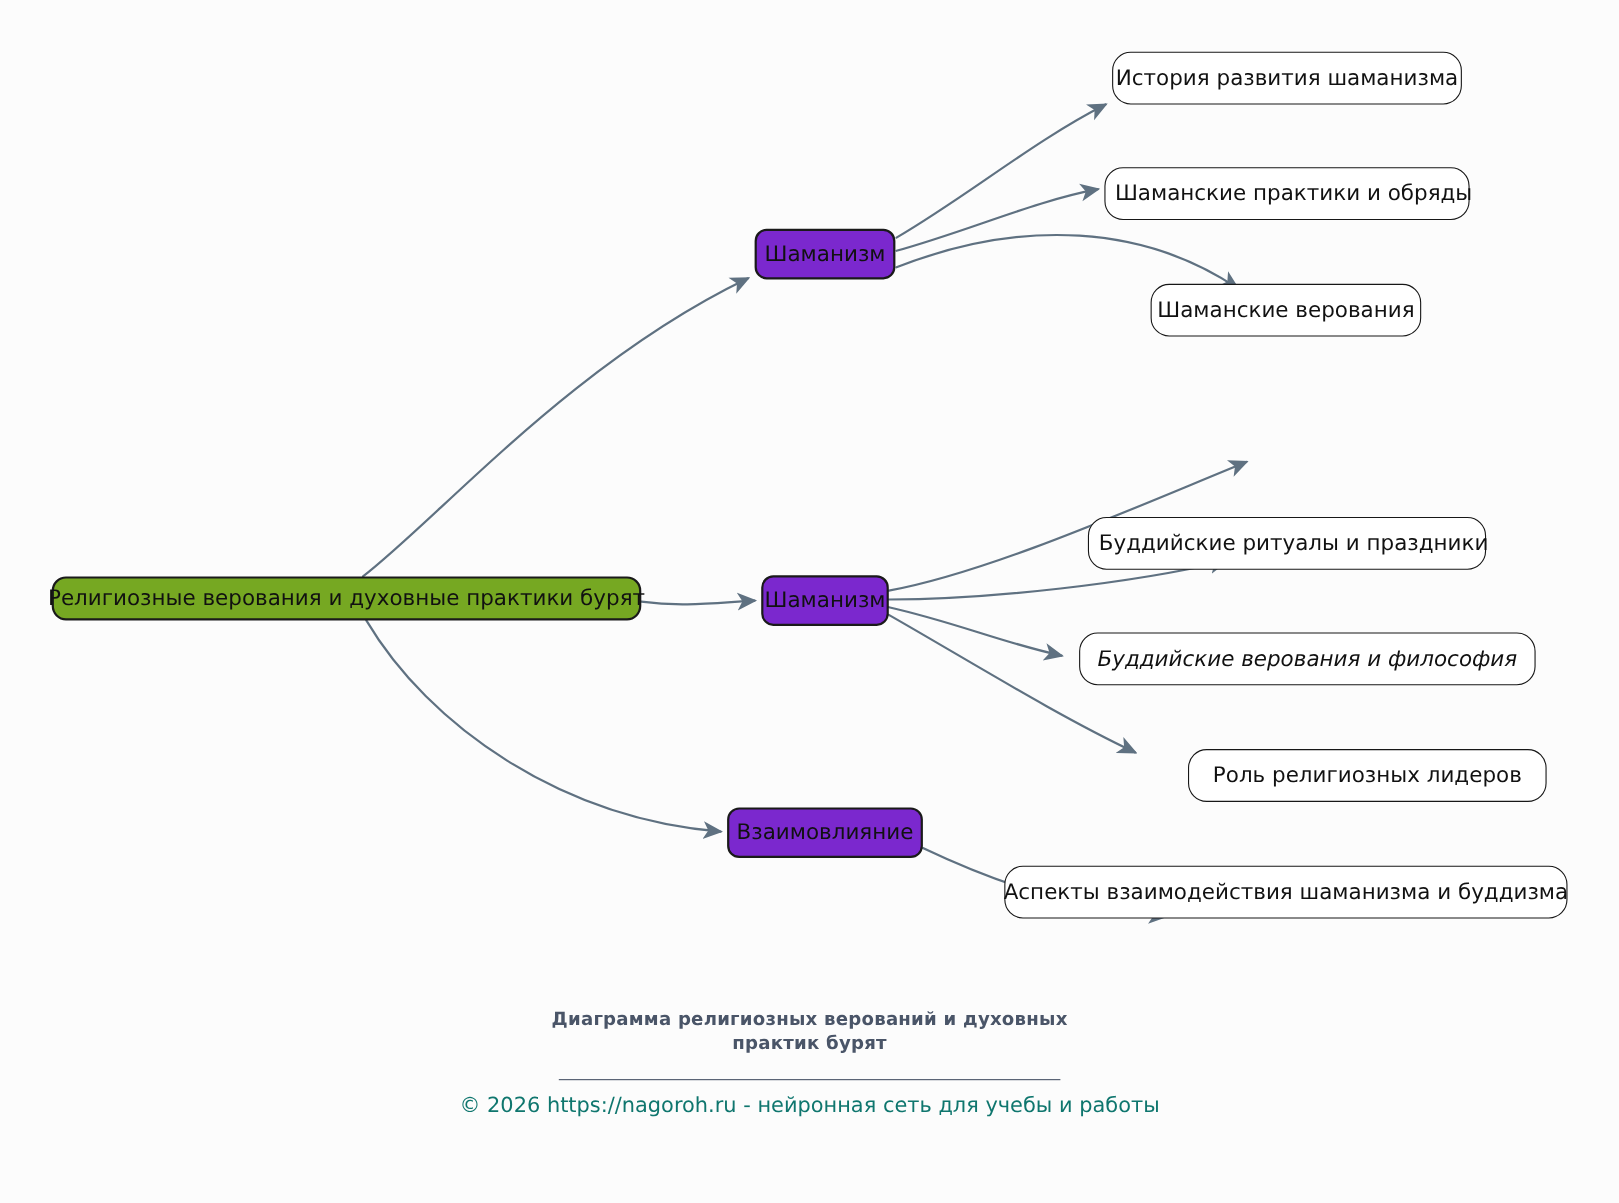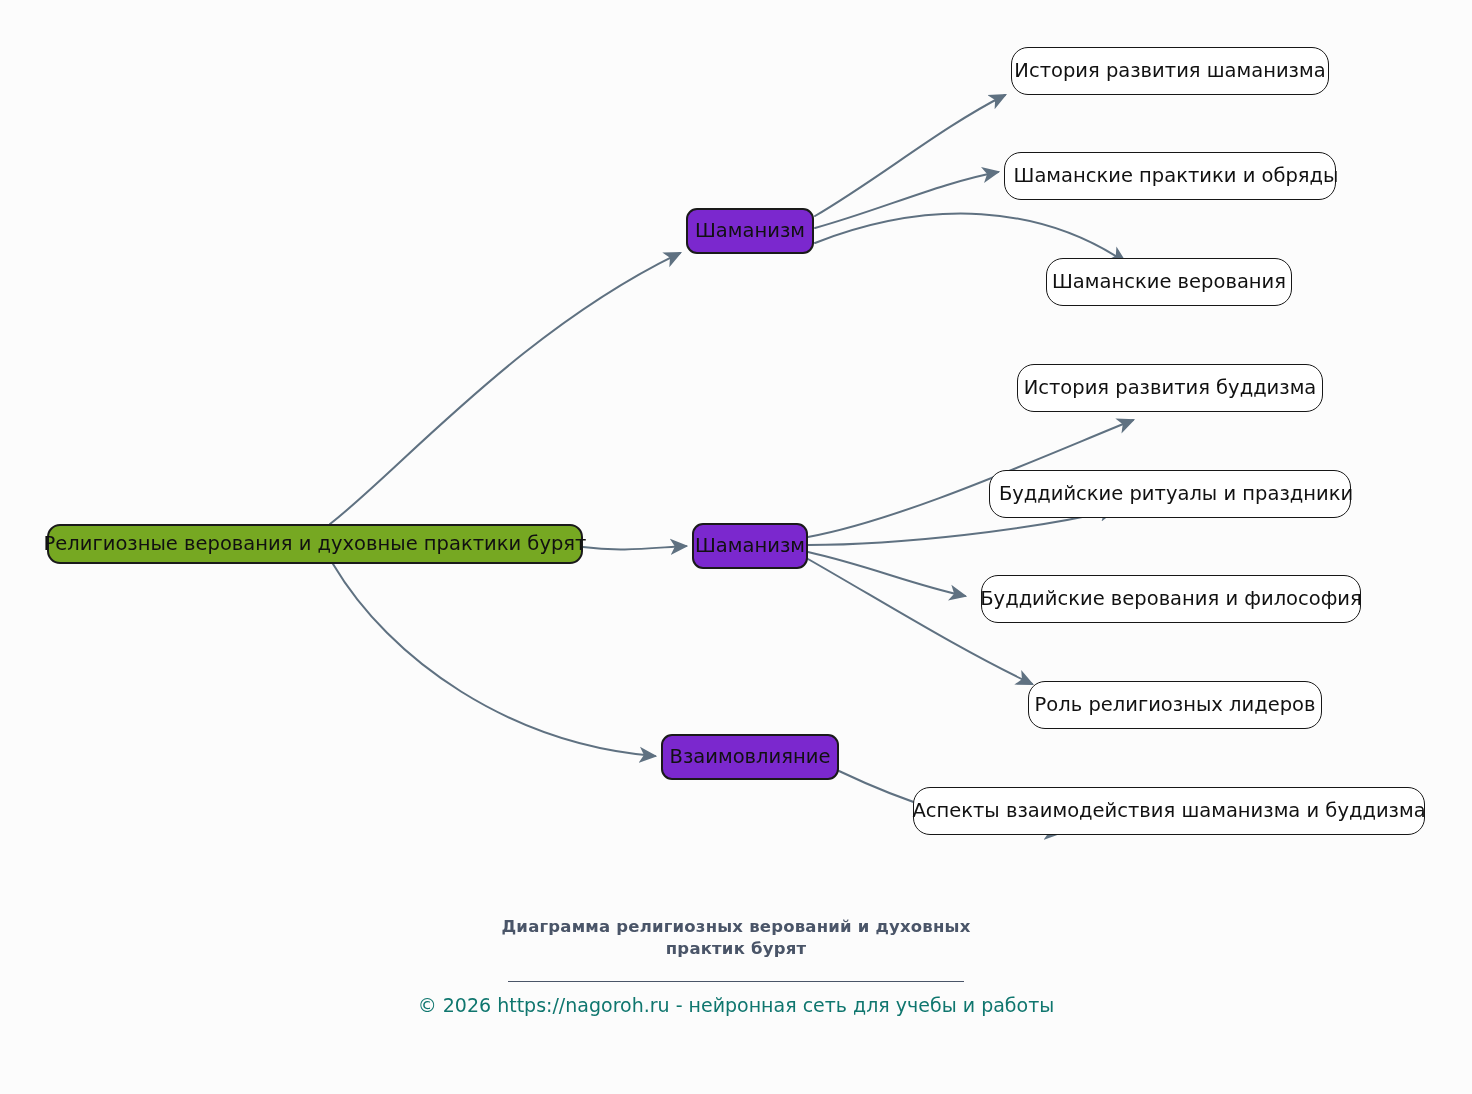--- a/index.html
+++ b/index.html
@@ -141,27 +141,26 @@
   <div class="node node-branch" style="left:692px; top:523px; width:116px; height:46px;">Шаманизм</div>
 
   <div class="node node-branch" style="left:661px; top:734px; width:178px; height:46px;">Взаимовлияние</div>
 
   <div class="node node-leaf" style="left:1011px; top:47px; width:318px; height:48px;">История развития шаманизма</div>
 
   <div class="node node-leaf" style="left:1004px; top:152px; width:332px; height:48px;padding-left:28px;">Шаманские практики и обряды</div>
 
   <div class="node node-leaf" style="left:1046px; top:258px; width:246px; height:48px;">Шаманские верования</div>
 
-  <div class="node node-leaf" style="left:1017px; top:364px; width:306px; height:48px;">История развития буддизма</div>
 
   <div class="node node-leaf" style="left:989px; top:470px; width:362px; height:48px;padding-left:28px;">Буддийские ритуалы и праздники</div>
 
-  <div class="node node-leaf" style="left:981px; top:575px; width:380px; height:48px;">Буддийские верования и философия</div>
+  <div class="node node-leaf" style="left:981px; top:575px; width:415px; height:48px;font-style:italic;">Буддийские верования и философия</div>
 
-  <div class="node node-leaf" style="left:1028px; top:681px; width:294px; height:48px;">Роль религиозных лидеров</div>
+  <div class="node node-leaf" style="left:1080px; top:681px; width:326px; height:48px;">Роль религиозных лидеров</div>
 
   <div class="node node-leaf" style="left:913px; top:787px; width:512px; height:48px;">Аспекты взаимодействия шаманизма и буддизма</div>
 
   <div id="caption-block">
     <div id="diagram-caption">
       <div>Диаграмма религиозных верований и духовных</div>
       <div>практик бурят</div>
     </div>
     <div id="caption-divider"></div>
     <div id="footer-text">© 2026 https://nagoroh.ru - нейронная сеть для учебы и работы</div>

